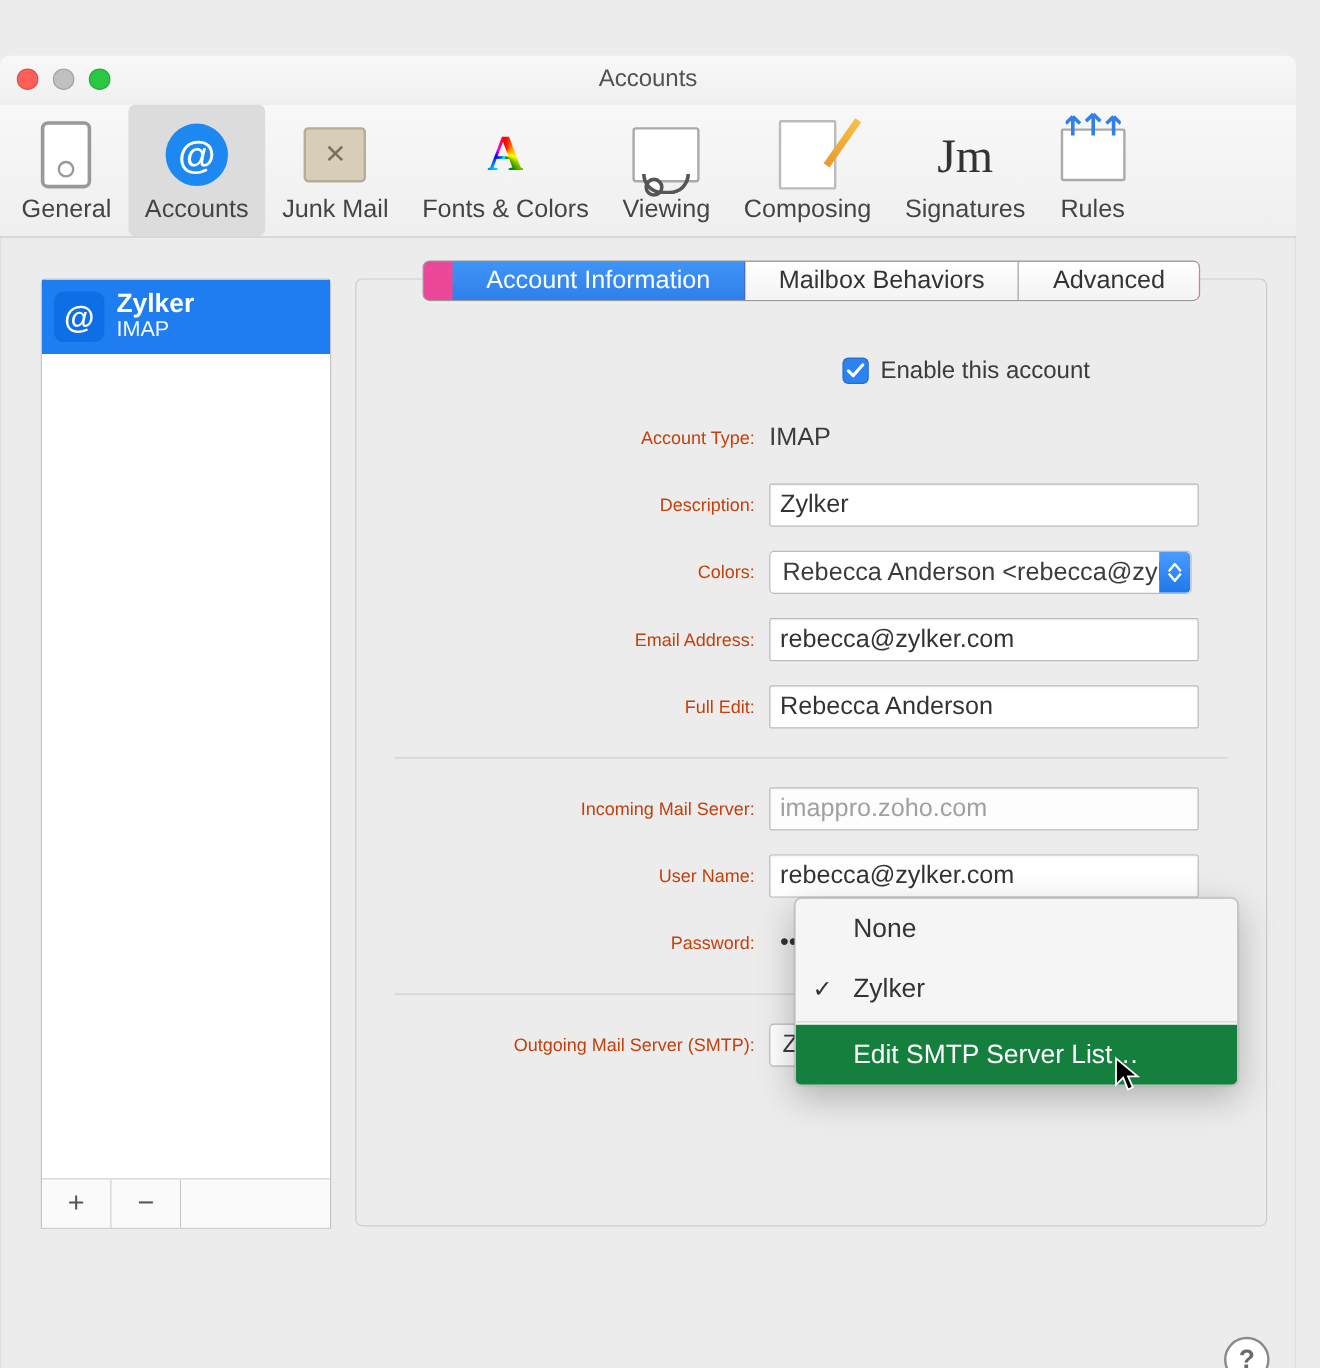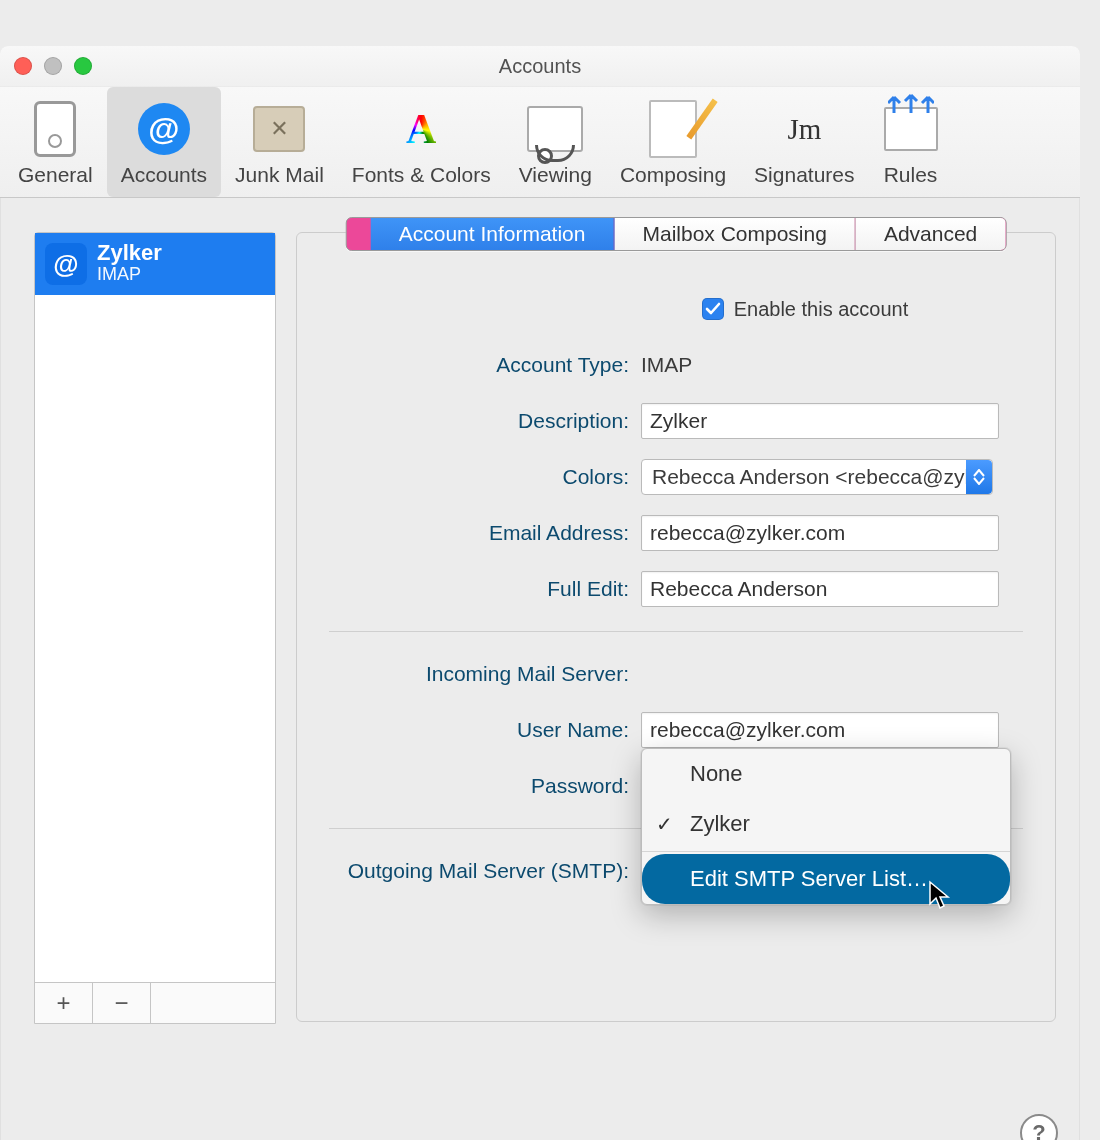--- a/index.html
+++ b/index.html
@@ -159,22 +159,22 @@
   .row {
     display:flex;
     align-items:center;
     padding: 8px 32px;
     min-height: 40px;
   }
   .row .lbl {
     width: 300px;
     text-align:right;
     padding-right: 12px;
-    font-size:21px;
-    color:#0c4a6e;
+    font-size:15px;
+    color:#c2410c;
     white-space:nowrap;
   }
   .row .val { flex:1; font-size:21px; }
   input[type=text], input[type=password] {
     width: 340px;
     font-size:21px;
     padding: 5px 8px;
     border:1px solid #bababa;
     border-radius:2px;
     background:#fff;
@@ -207,42 +207,41 @@
     width:22px;height:22px;border-radius:5px;background:#2b82f0;
     display:inline-flex;align-items:center;justify-content:center;margin-right:10px;
     box-shadow:inset 0 0 0 1px rgba(0,0,0,0.15);
   }
   .chk svg { color:#fff; }
   .sep {
     height:1px; background:#cfcfcf; margin: 14px 32px;
   }
   .smtp-dropdown {
     position:absolute;
-    left: 641px;
+    left: 662px;
     top: 702px;
     width: 368px;
     background:#f5f5f5;
     border:1px solid #bcbcbc;
     border-radius:6px;
     box-shadow:0 10px 30px rgba(0,0,0,0.25), 0 0 0 1px rgba(0,0,0,0.05);
     overflow:hidden;
     font-size:22px;
     z-index:50;
   }
   .dd-item {
     padding: 12px 18px 12px 48px;
     position:relative;
     color:#333;
     cursor:pointer;
   }
   .dd-sep { height:1px; background:#d5d5d5; margin: 2px 0; }
   .dd-item.sel {
-    background:#0369a1;
+    background:#15803d;
     color:#fff;
-    border-radius:23px;
   }
   .dd-item .check {
     position:absolute; left:14px; top:50%; transform:translateY(-50%);
     font-size:20px; color:#333;
   }
   .help-btn {
     position:absolute;
     right: 22px;
     bottom: 14px;
     width:34px;height:34px;border-radius:50%;
@@ -258,21 +257,21 @@
   .ic-general::after{content:"";position:absolute;bottom:6px;left:50%;transform:translateX(-50%);width:10px;height:10px;border:2px solid #999;border-radius:50%;}
   .ic-at { width:52px;height:52px;border-radius:50%;background:#1e88f2;color:#fff;display:flex;align-items:center;justify-content:center;font-size:32px;font-weight:700;}
   .ic-junk { width:48px;height:42px;background:#d7cdb8;border:2px solid #b7ad97;border-radius:4px;position:relative;}
   .ic-junk::before{content:"✕";position:absolute;inset:0;display:flex;align-items:center;justify-content:center;color:#7a715c;font-size:22px;}
   .ic-fonts { font-size:42px; background: conic-gradient(red,orange,yellow,green,cyan,blue,magenta,red); -webkit-background-clip:text; background-clip:text; color:transparent; font-weight:800; font-family: Georgia, serif;}
   .ic-view { width:52px;height:42px;border:2px solid #aaa;background:#fff;border-radius:3px;position:relative;}
   .ic-view::after{content:"";position:absolute;left:50%;bottom:-12px;transform:translateX(-50%);width:34px;height:14px;border:3px solid #555;border-top:none;border-radius:0 0 20px 20px;}
   .ic-view::before{content:"";position:absolute;left:8px;bottom:-14px;width:10px;height:10px;border:3px solid #555;border-radius:50%;background:#fff;}
   .ic-comp { width:44px;height:54px;background:#fff;border:2px solid #bbb;border-radius:2px;position:relative;}
   .ic-comp::after{content:"";position:absolute;right:-10px;top:-6px;width:6px;height:46px;background:linear-gradient(#f5c04a,#e89b2d);transform:rotate(35deg);}
-  .ic-sign { font-family: "Brush Script MT", cursive; font-size:29px; color:#333;}
+  .ic-sign { font-family: "Brush Script MT", cursive; font-size:40px; color:#333;}
   .ic-rules { width:50px;height:40px;background:#fff;border:2px solid #aaa;border-radius:2px;position:relative;overflow:visible;}
   .ic-rules svg{position:absolute;top:-16px;left:2px;}
   .cursor {
     position:absolute;
     left: 928px;
     top: 834px;
     z-index:60;
     pointer-events:none;
   }
 </style>
@@ -360,21 +359,21 @@
       <div class="sb-footer">
         <button>+</button>
         <button>−</button>
         <div class="spacer"></div>
       </div>
     </div>
 
     <div class="pane">
       <div class="tabs">
         <div class="tab active">Account Information</div>
-        <div class="tab">Mailbox Composing</div>
+        <div class="tab">Mailbox Behaviors</div>
         <div class="tab">Advanced</div>
       </div>
 
       <div class="form">
 
         <div class="row" style="justify-content:center;padding-left:290px">
           <span class="chk">
             <svg width="16" height="16" viewBox="0 0 16 16">
                 <path d="M2 8 L6 12 L14 3" stroke="#fff" stroke-width="2.6" fill="none" stroke-linecap="round" stroke-linejoin="round"></path>
               </svg>
@@ -416,20 +415,21 @@
 
         <div class="row">
           <div class="lbl">Full Edit:</div>
           <div class="val"><input type="text" value="Rebecca Anderson" style=""></div>
         </div>
 
         <div class="sep"></div>
 
         <div class="row">
           <div class="lbl">Incoming Mail Server:</div>
+          <div class="val"><input type="text" class="disabled" readonly="" value="imappro.zoho.com" style=""></div>
         </div>
 
         <div class="row">
           <div class="lbl">User Name:</div>
           <div class="val"><input type="text" value="rebecca@zylker.com" style=""></div>
         </div>
 
         <div class="row">
           <div class="lbl">Password:</div>
           <div class="val"><input type="text" style="border-color: transparent; background: transparent; box-shadow: none;" value="••••••••••"></div>

